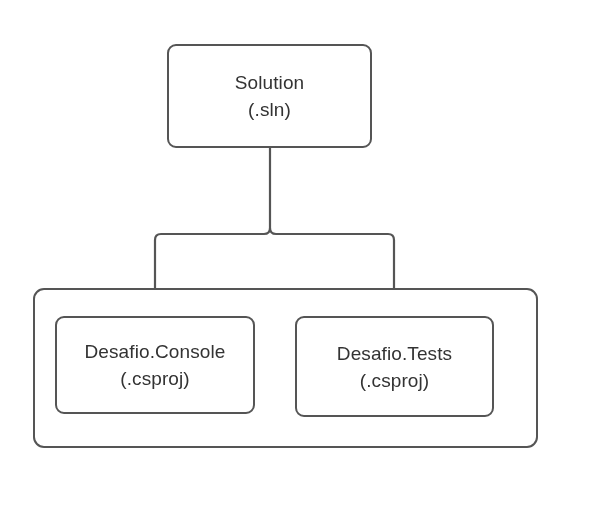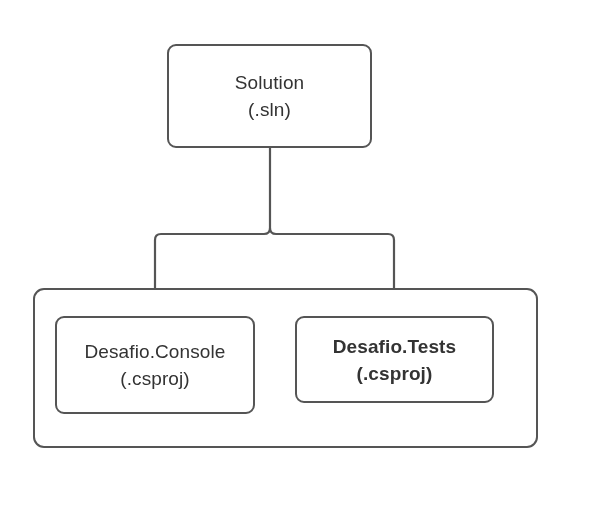--- a/index.html
+++ b/index.html
@@ -64,22 +64,21 @@
   #node-console {
     left: 55px;
     top: 316px;
     width: 200px;
     height: 98px;
   }
   #node-tests {
     left: 295px;
     top: 316px;
     width: 199px;
-    height: 87px;
-    font-weight: bold;
+    height: 101px;
   }
 </style>
 </head>
 <body>
 
 <div id="canvas">
 
   <svg id="wires" viewBox="0 0 602 524" width="602" height="524" xmlns="http://www.w3.org/2000/svg">
 
     <path d="M 270,148 L 270,228 Q 270,234 264,234 L 161,234 Q 155,234 155,240 L 155,297" fill="none" stroke="#555555" stroke-width="2.2" stroke-linecap="butt"></path>

